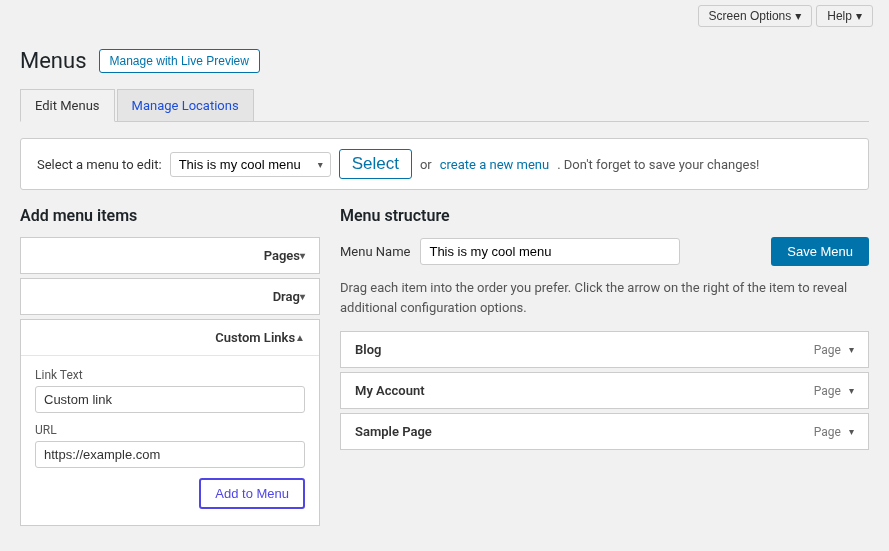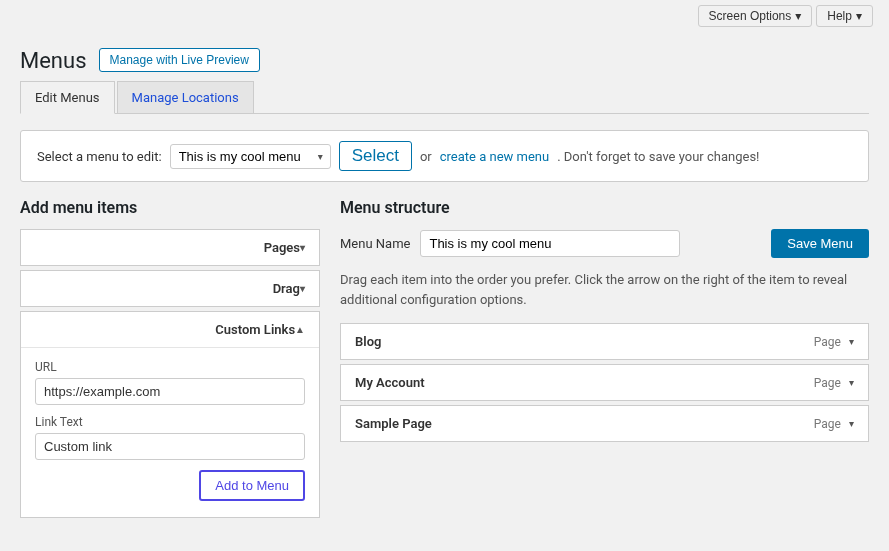--- a/index.html
+++ b/index.html
@@ -39,23 +39,23 @@
     }
 
     
     .main-content {
       padding: 16px 20px;
     }
 
     
     .title-row {
       display: flex;
-      align-items: flex-start;
+      align-items: flex-end;
       gap: 12px;
-      margin-bottom: 8px;
+      margin-bottom: 16px;
     }
     .page-title {
       font-size: 22px;
       font-weight: 400;
       color: #1d2327;
     }
     .live-preview-btn {
       border: 1px solid #0073aa;
       background: #fff;
       color: #0073aa;
@@ -350,26 +350,26 @@
           </div>
         </div>
 
         <div class="accordion-item">
           <div class="accordion-header">
             <span>Custom Links</span>
             <span class="accordion-arrow">▲</span>
           </div>
           <div class="accordion-content">
             <div class="form-field">
+              <label class="form-label">Link Text</label>
+              <input class="form-input" type="text" value="Custom link" style="">
+            </div>
+            <div class="form-field">
               <label class="form-label">URL</label>
               <input class="form-input" type="text" value="https://example.com" style="">
-            </div>
-            <div class="form-field">
-              <label class="form-label">Link Text</label>
-              <input class="form-input" type="text" value="Custom link" style="">
             </div>
             <div style="overflow: hidden; padding-bottom: 4px;">
               <button class="add-to-menu-btn">Add to Menu</button>
             </div>
           </div>
         </div>
       </div>
 
       <div class="right-col">
         <h2 class="section-title">Menu structure</h2>

